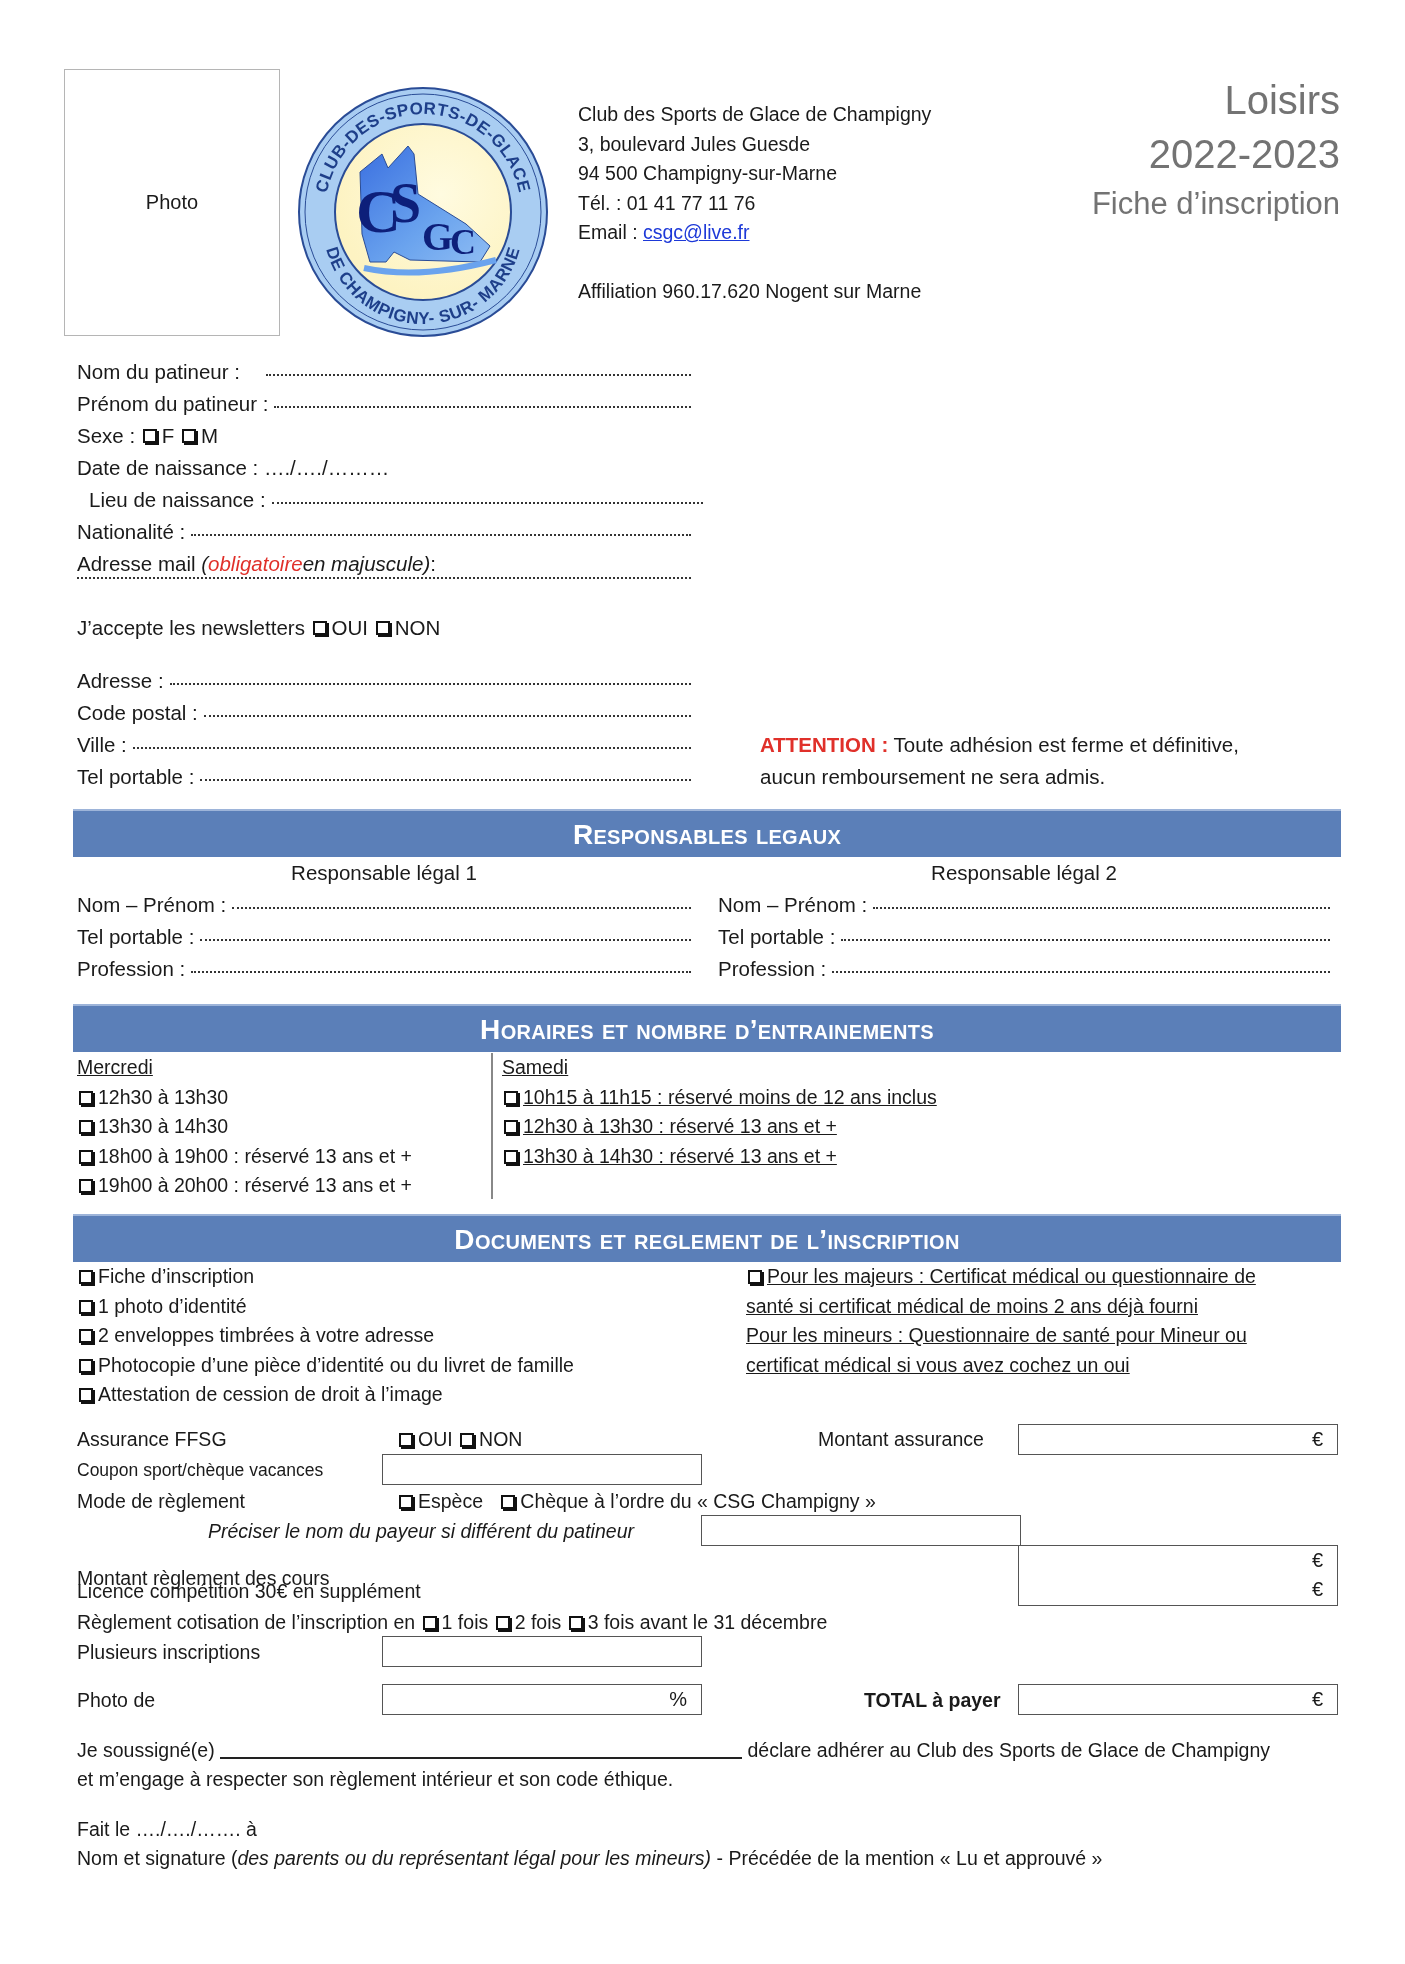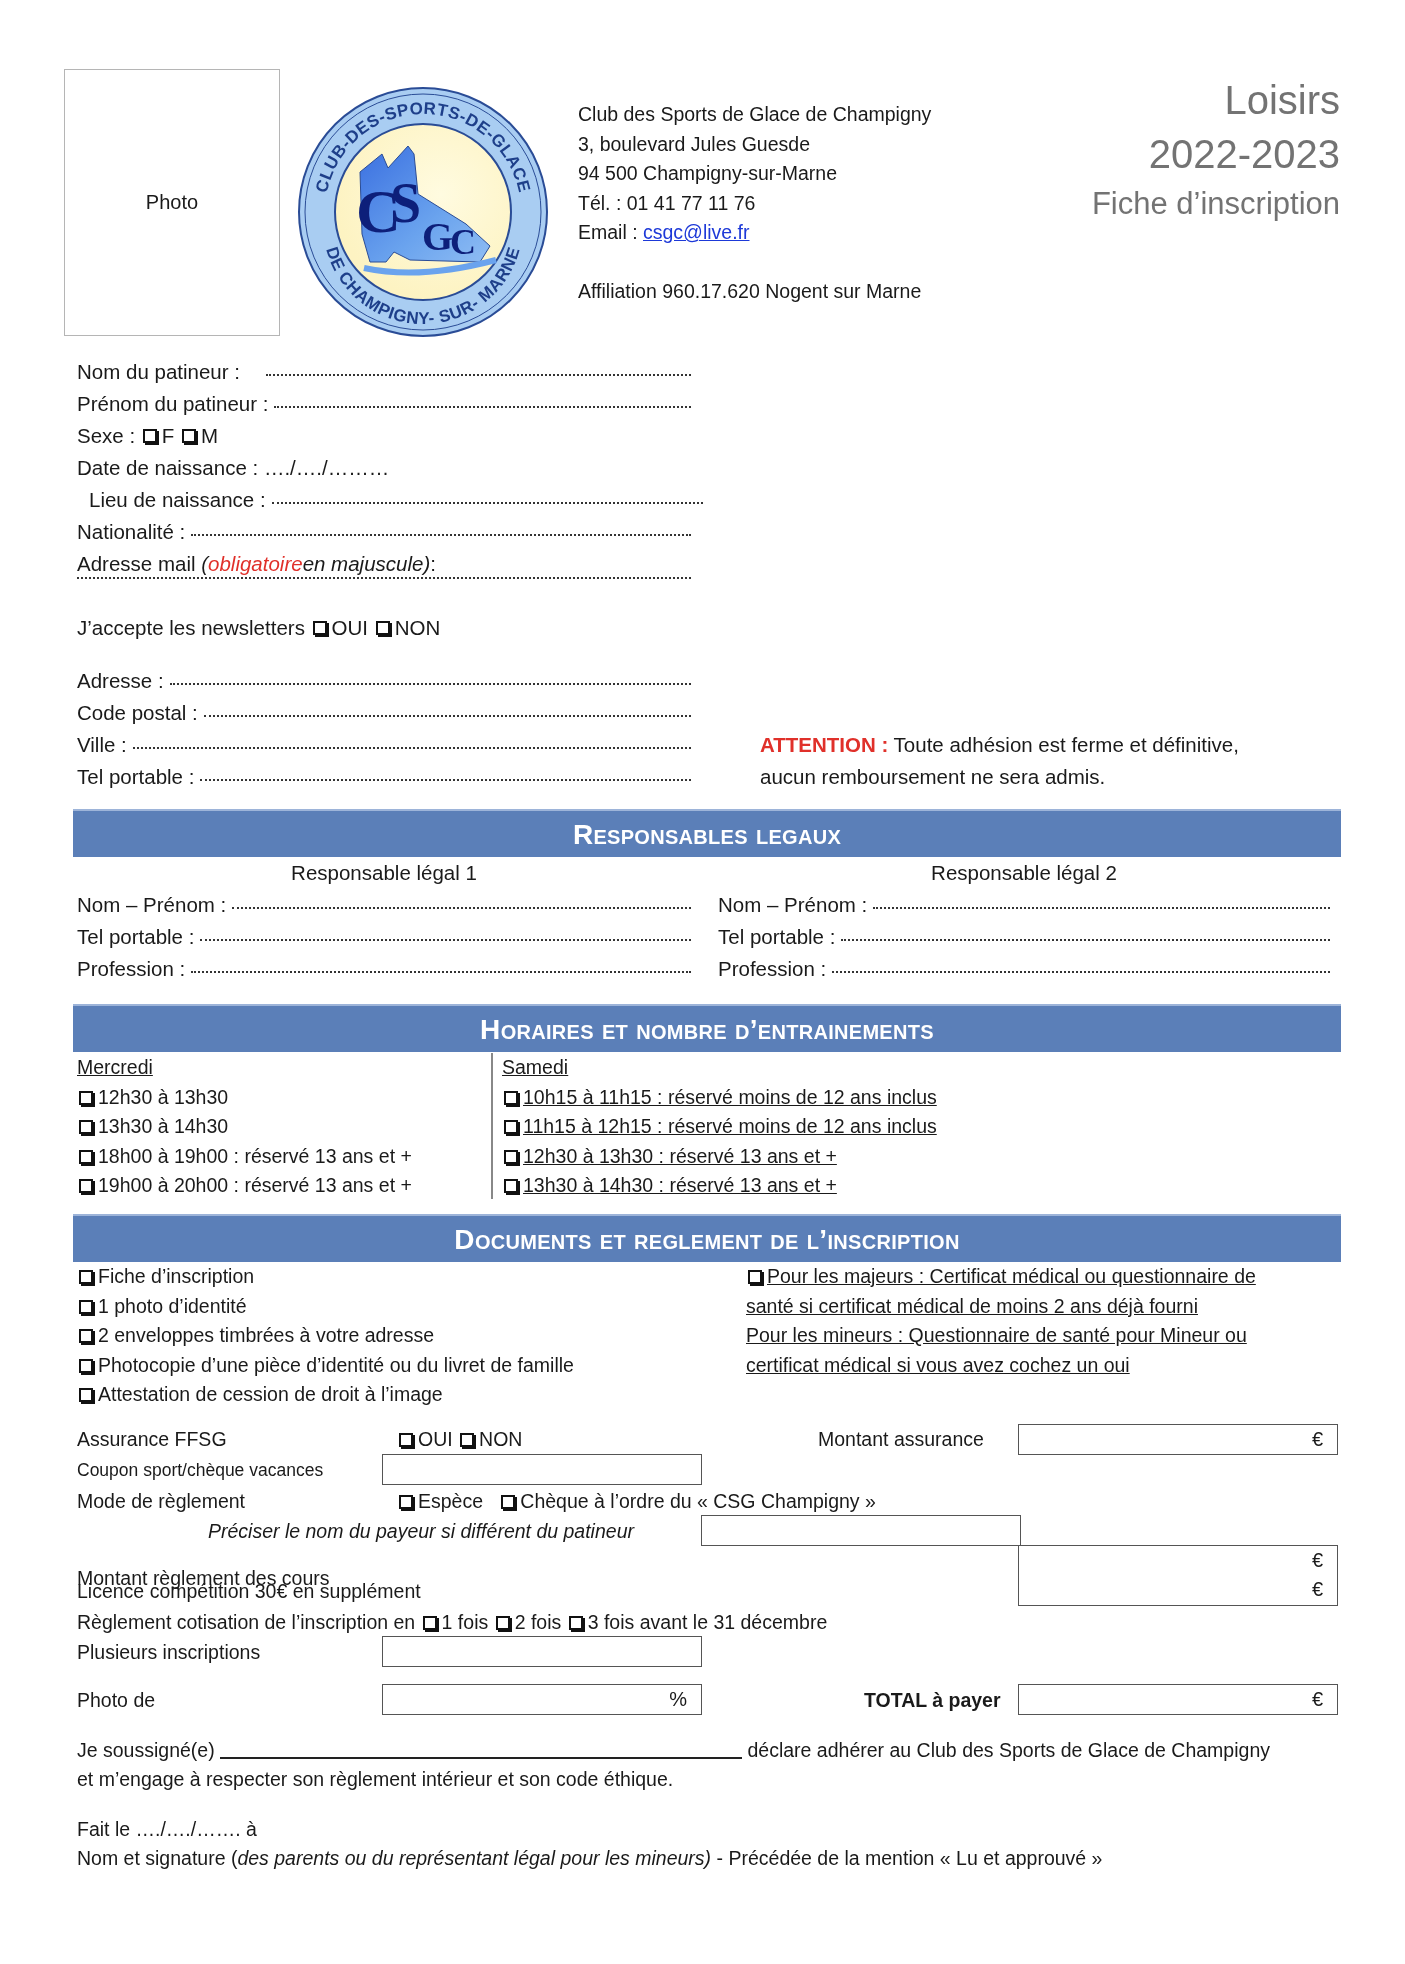--- a/index.html
+++ b/index.html
@@ -206,21 +206,20 @@
   <div class="day">Mercredi</div>
   <div><span class="cb"></span><span>12h30 à 13h30</span></div>
   <div><span class="cb"></span><span>13h30 à 14h30</span></div>
   <div><span class="cb"></span><span>18h00 à 19h00 : réservé 13 ans et +</span></div>
   <div><span class="cb"></span><span>19h00 à 20h00 : réservé 13 ans et +</span></div>
 </div>
 <div id="sched-divider" class="abs"></div>
 <div class="sched-col" style="left:502px; top:1053px;text-decoration:underline;">
   <div class="day">Samedi</div>
   <div><span class="cb"></span><span>10h15 à 11h15 : réservé moins de 12 ans inclus</span></div>
-  <div><span class="cb"></span><span>11h15 à 12h15 : réservé moins de 12 ans inclus</span></div>
   <div><span class="cb"></span><span>12h30 à 13h30 : réservé 13 ans et +</span></div>
   <div><span class="cb"></span><span>13h30 à 14h30 : réservé 13 ans et +</span></div>
 </div>
 
 <div class="section-header" style="top:1214px;">
   <span>Documents et reglement de l’inscription</span>
 </div>
 
 <div class="sched-col" style="left:77px; top:1262px;">
   <div><span class="cb"></span><span>Fiche d’inscription</span></div>

